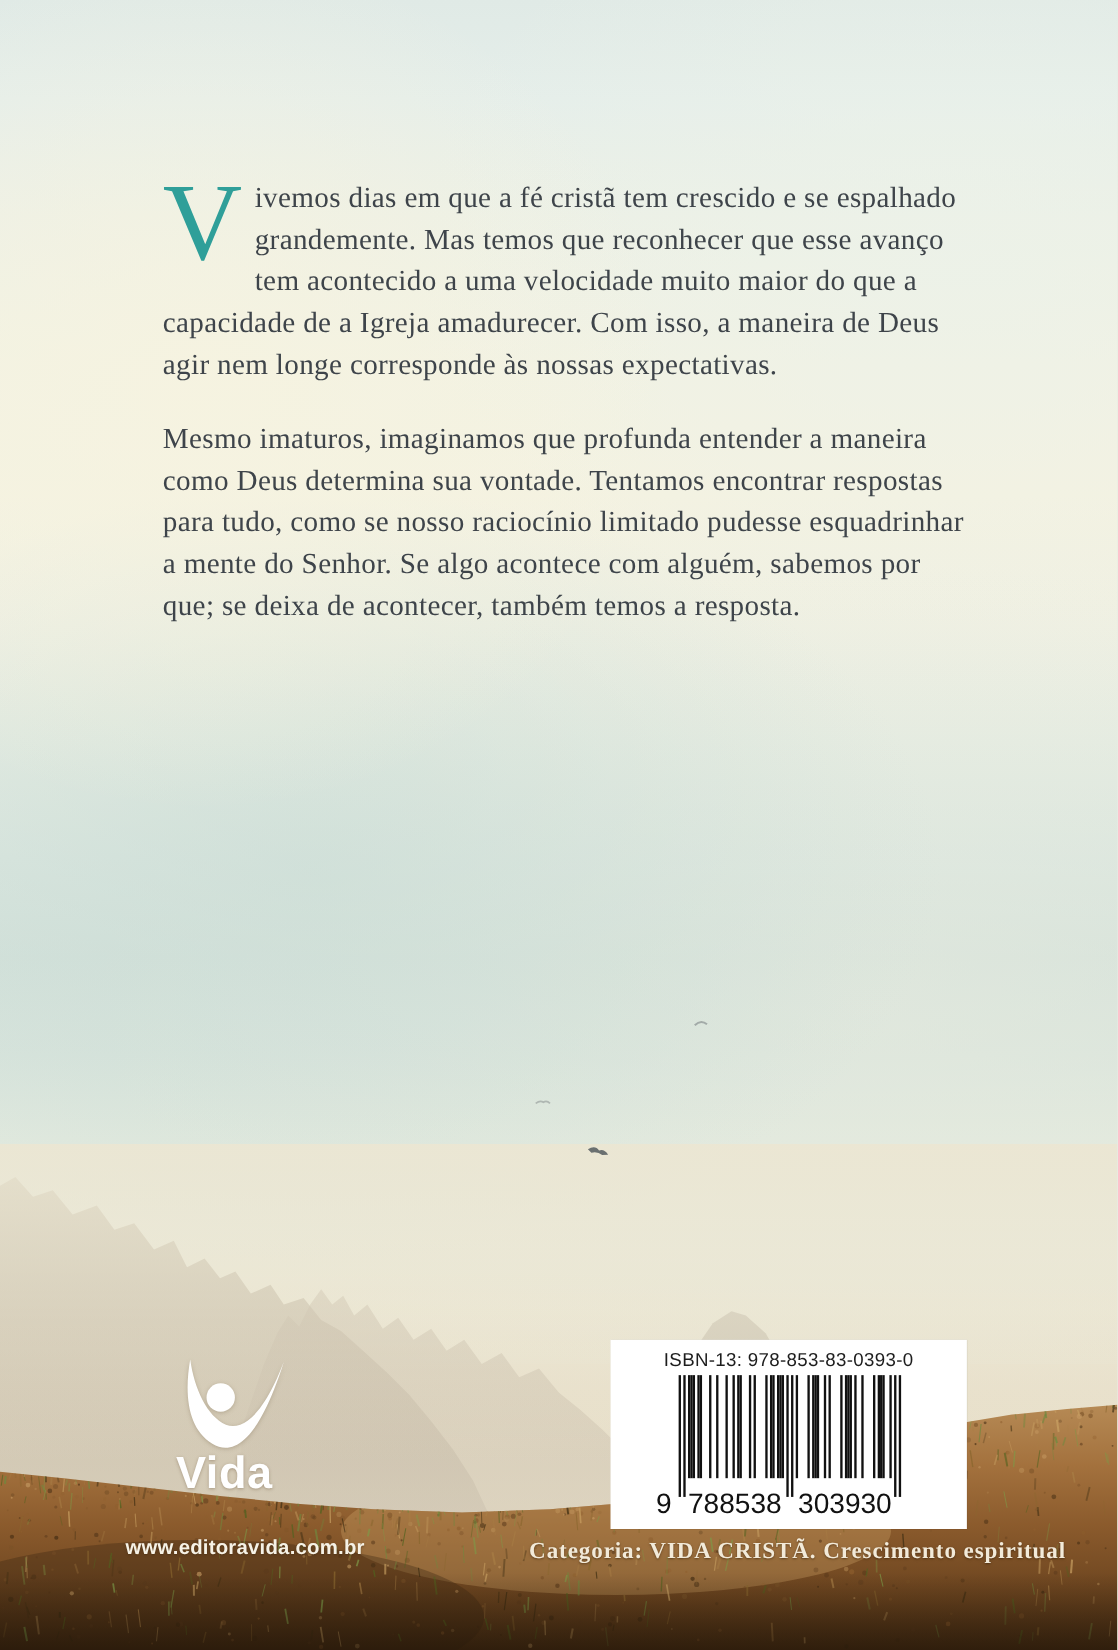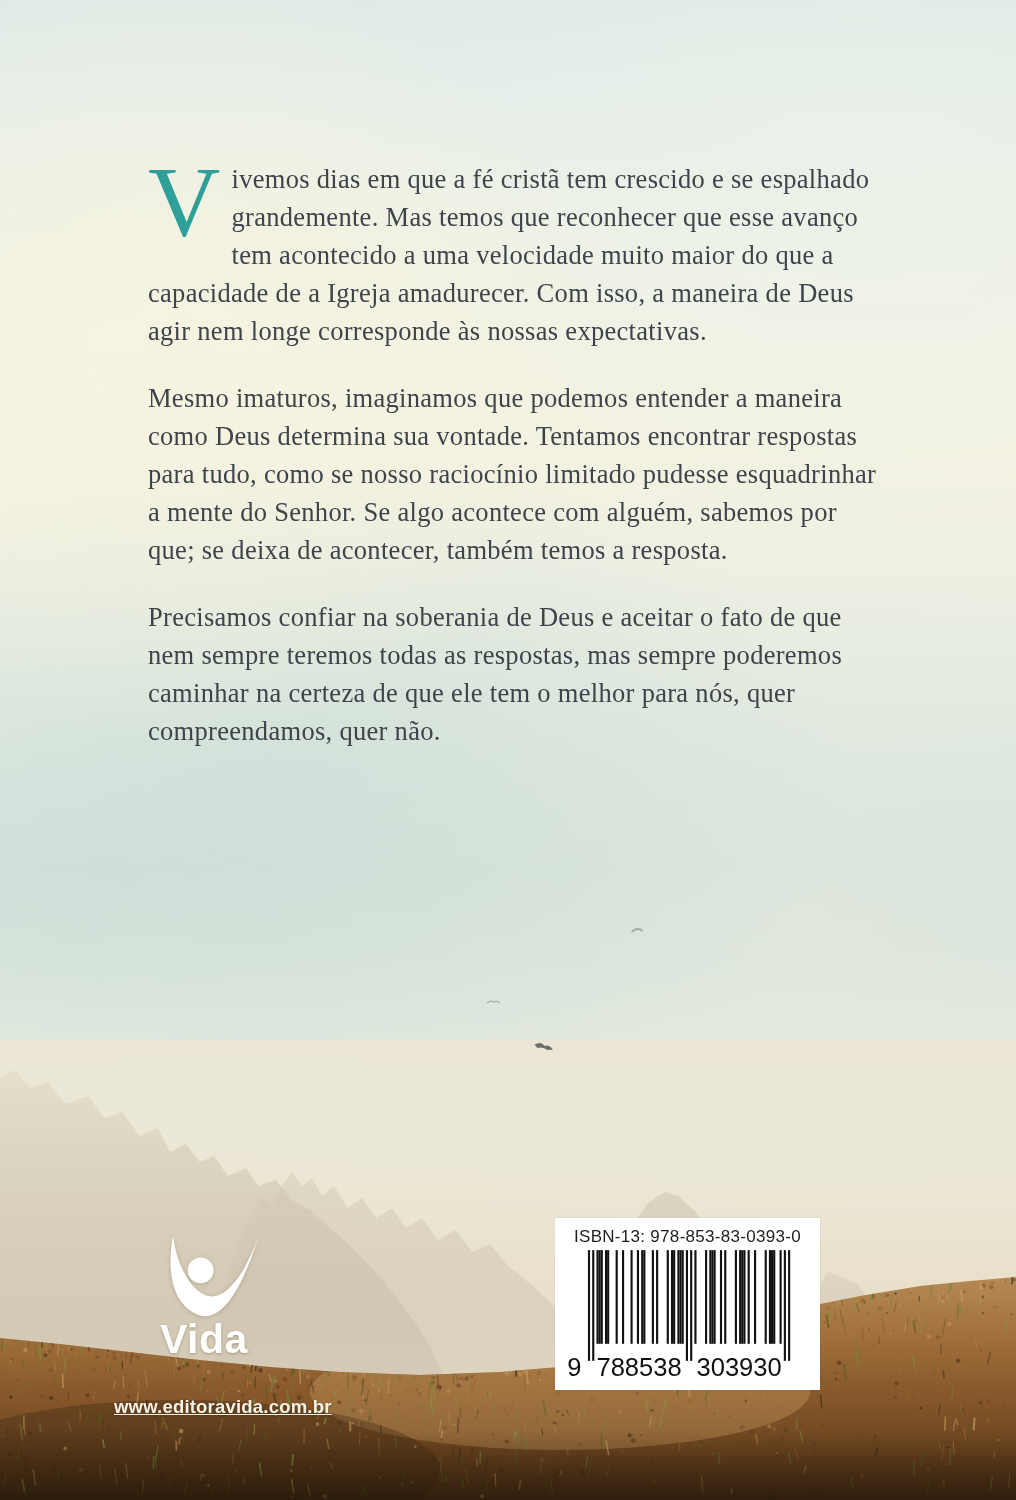--- a/index.html
+++ b/index.html
@@ -25,42 +25,41 @@
     position:absolute;left:148px;top:160px;width:736px;z-index:4;
     font-size:26.5px;line-height:38px;letter-spacing:0.3px;
     color:var(--body-text,#3e444a);
   }
   .blurb p{margin:0 0 29px;}
   .dropcap{
     float:left;color:var(--teal,#2f9f99);
     font-size:100px;line-height:73px;padding:5px 11px 0 0;
   }
   .barcode-box{
-    position:absolute;left:555px;top:1218px;width:265px;height:172px;
+    position:absolute;left:555px;top:1218px;width:324px;height:172px;
     background:#ffffff;z-index:5;box-shadow:0 0 1px rgba(0,0,0,0.2);
   }
   .isbn{
     margin-top:9px;text-align:center;
     font-family:"Liberation Sans","DejaVu Sans",sans-serif;
     font-size:17px;color:#1d1d1d;letter-spacing:0.3px;white-space:nowrap;
   }
   .bars{display:block;margin:1px auto 0;width:254px;height:132px;}
   .logo{position:absolute;left:160px;top:1236px;width:110px;z-index:5;text-align:left;}
   .logo-figure{display:block;margin:0 auto;filter:drop-shadow(0 1px 2px rgba(80,60,30,0.25));}
   .logo-word{
     font-family:"Liberation Sans","DejaVu Sans",sans-serif;font-weight:bold;
     font-size:41px;color:#ffffff;letter-spacing:0.5px;line-height:38px;margin-top:-4px;
     text-shadow:0 1px 3px rgba(80,55,25,0.35);
   }
   .website{
     position:absolute;left:114px;top:1396px;z-index:5;
     font-family:"Liberation Sans","DejaVu Sans",sans-serif;font-weight:bold;
     font-size:18.5px;color:#f6f2e6;letter-spacing:0.2px;
     text-shadow:0 1px 2px rgba(60,40,15,0.55);
-    text-decoration:underline;
   }
   .category{
     position:absolute;left:481px;top:1397px;z-index:5;
     font-family:"Liberation Serif","DejaVu Serif",serif;font-weight:bold;
     font-size:21px;color:var(--footer-text,#f2ead9);letter-spacing:0.8px;white-space:nowrap;
     text-shadow:0 1px 2px rgba(50,30,10,0.6);
   }
 </style>
 </head>
 <body>
@@ -1072,22 +1071,21 @@
     <g transform="translate(632,928) rotate(6)">
       <path d="M0,4 Q5,-2 11,2" stroke="#7d8486" stroke-width="1.8" fill="none" opacity="0.6"></path>
     </g>
     <g transform="translate(487,1000)">
       <path d="M0,3 Q4,0 7,2 Q10,0 13,3" stroke="#8a8f90" stroke-width="1.5" fill="none" opacity="0.55"></path>
     </g>
   </svg>
 
   <div class="blurb">
     <p><span class="dropcap">V</span><span>ivemos dias em que a fé cristã tem crescido e se espalhado grandemente. Mas temos que reconhecer que esse avanço tem acontecido a uma velocidade muito maior do que a capacidade de a Igreja amadurecer. Com isso, a maneira de Deus agir nem longe corresponde às nossas expectativas.</span></p>
-    <p>Mesmo imaturos, imaginamos que podemos entender a maneira como Deus determina sua vontade. Tentamos encontrar respostas para tudo, como se nosso raciocínio limitado pudesse esquadrinhar a mente do Senhor. Se algo acontece com alguém, sabemos por que; se deixa de acontecer, também temos a resposta.</p>
-    <p>Precisamos confiar na soberania de Deus e aceitar o fato de que nem sempre teremos todas as respostas, mas sempre poderemos caminhar na certeza de que ele tem o melhor para nós, quer compreendamos, quer não.</p>
+    <p>Mesmo imaturos, imaginamos que profunda entender a maneira como Deus determina sua vontade. Tentamos encontrar respostas para tudo, como se nosso raciocínio limitado pudesse esquadrinhar a mente do Senhor. Se algo acontece com alguém, sabemos por que; se deixa de acontecer, também temos a resposta.</p>
   </div>
 
   <div class="barcode-box">
     <div class="isbn">ISBN-13: 978-853-83-0393-0</div>
     <svg class="bars" id="barcodeSvg" viewBox="0 0 118 62" xmlns="http://www.w3.org/2000/svg">
         <rect x="12" y="1" width="1" height="52" fill="#111"></rect>
         <rect x="14" y="1" width="1" height="52" fill="#111"></rect>
         <rect x="16" y="1" width="1" height="44" fill="#111"></rect>
         <rect x="17" y="1" width="1" height="44" fill="#111"></rect>
         <rect x="18" y="1" width="1" height="44" fill="#111"></rect>
@@ -1138,14 +1136,15 @@
   <div class="logo">
     <svg class="logo-figure" width="100" height="88" viewBox="0 0 100 92" xmlns="http://www.w3.org/2000/svg">
       <path d="M6,0 C0,34 4,66 27,80 C47,92 71,78 95,2 C76,52 56,68 40,62 C22,54 10,28 6,0 Z" fill="#ffffff"></path>
       <circle cx="35" cy="36" r="13.5" fill="#ffffff"></circle>
     </svg>
     <div class="logo-word">Vida</div>
   </div>
 
   <div class="website">www.editoravida.com.br</div>
 
+  <div class="category">Categoria: VIDA CRISTÃ. Crescimento espiritual</div>
 
 </div>
 
 </body></html>

